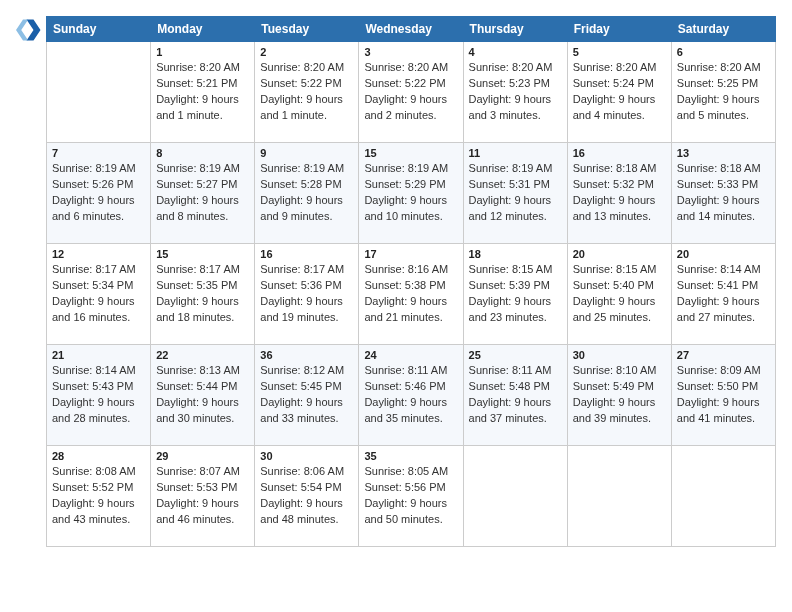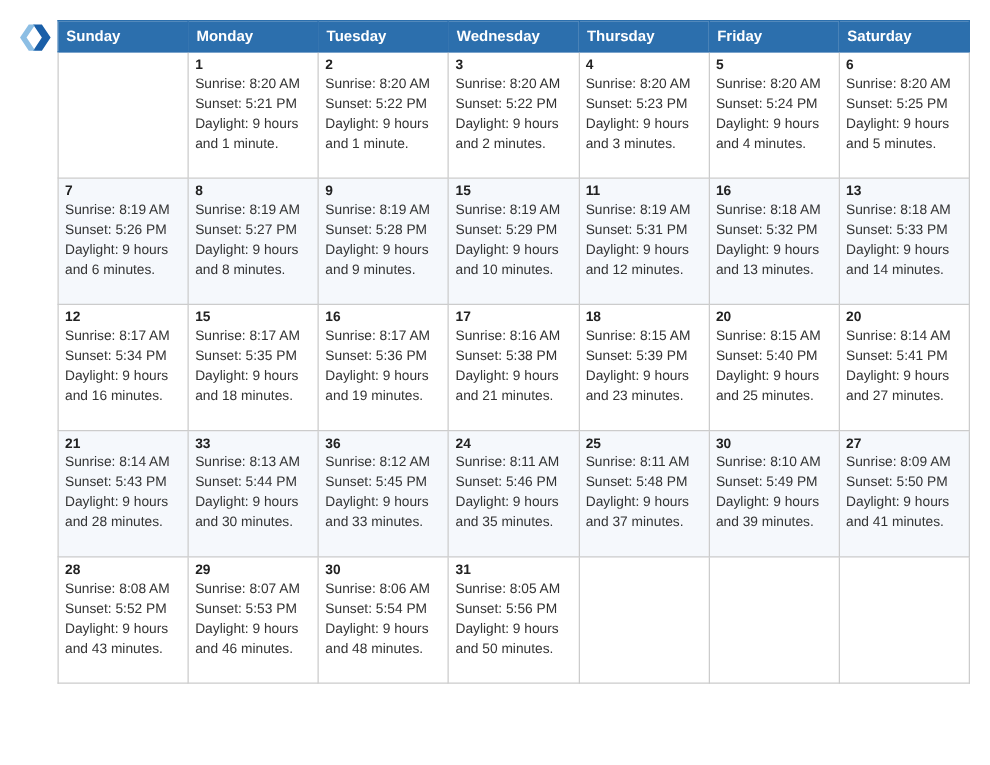--- a/index.html
+++ b/index.html
@@ -217,21 +217,21 @@
             <span class="day-number">20</span>
             <div class="day-info">Sunrise: 8:14 AM<br>Sunset: 5:41 PM<br>Daylight: 9 hours<br>and 27 minutes.</div>
           </td>
         </tr>
         <tr>
           <td>
             <span class="day-number">21</span>
             <div class="day-info">Sunrise: 8:14 AM<br>Sunset: 5:43 PM<br>Daylight: 9 hours<br>and 28 minutes.</div>
           </td>
           <td>
-            <span class="day-number">33</span>
+            <span class="day-number">22</span>
             <div class="day-info">Sunrise: 8:13 AM<br>Sunset: 5:44 PM<br>Daylight: 9 hours<br>and 30 minutes.</div>
           </td>
           <td>
             <span class="day-number">36</span>
             <div class="day-info">Sunrise: 8:12 AM<br>Sunset: 5:45 PM<br>Daylight: 9 hours<br>and 33 minutes.</div>
           </td>
           <td>
             <span class="day-number">24</span>
             <div class="day-info">Sunrise: 8:11 AM<br>Sunset: 5:46 PM<br>Daylight: 9 hours<br>and 35 minutes.</div>
           </td>
@@ -255,21 +255,21 @@
           </td>
           <td>
             <span class="day-number">29</span>
             <div class="day-info">Sunrise: 8:07 AM<br>Sunset: 5:53 PM<br>Daylight: 9 hours<br>and 46 minutes.</div>
           </td>
           <td>
             <span class="day-number">30</span>
             <div class="day-info">Sunrise: 8:06 AM<br>Sunset: 5:54 PM<br>Daylight: 9 hours<br>and 48 minutes.</div>
           </td>
           <td>
-            <span class="day-number">31</span>
+            <span class="day-number">35</span>
             <div class="day-info">Sunrise: 8:05 AM<br>Sunset: 5:56 PM<br>Daylight: 9 hours<br>and 50 minutes.</div>
           </td>
           <td class="empty-cell"></td>
           <td class="empty-cell"></td>
           <td class="empty-cell"></td>
         </tr>
       </tbody>
   </table>
 </div>
 

